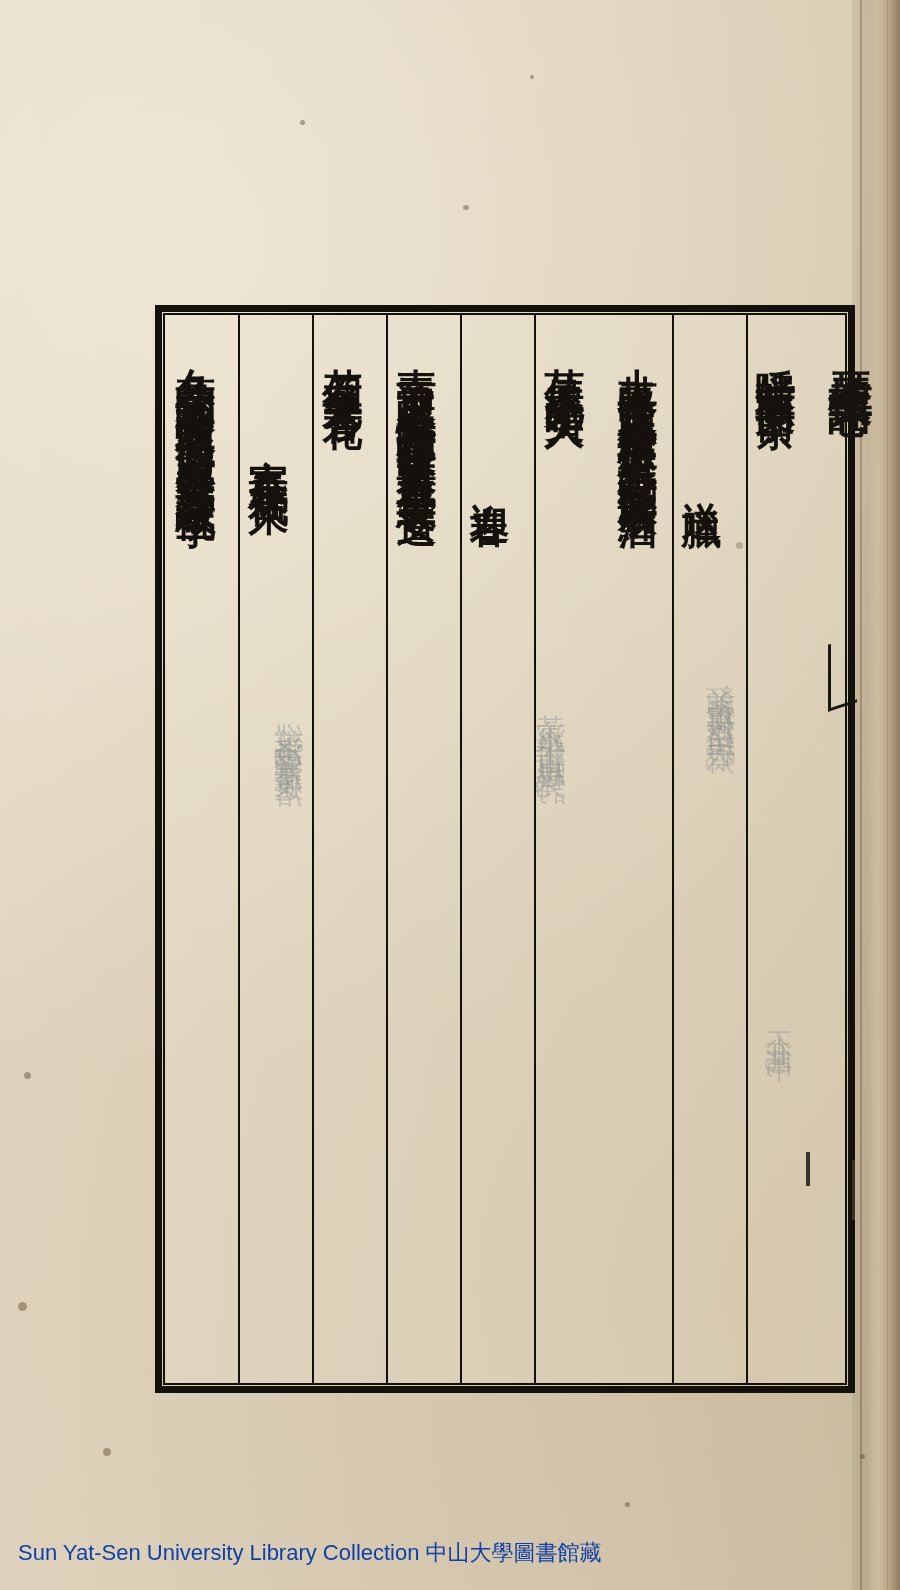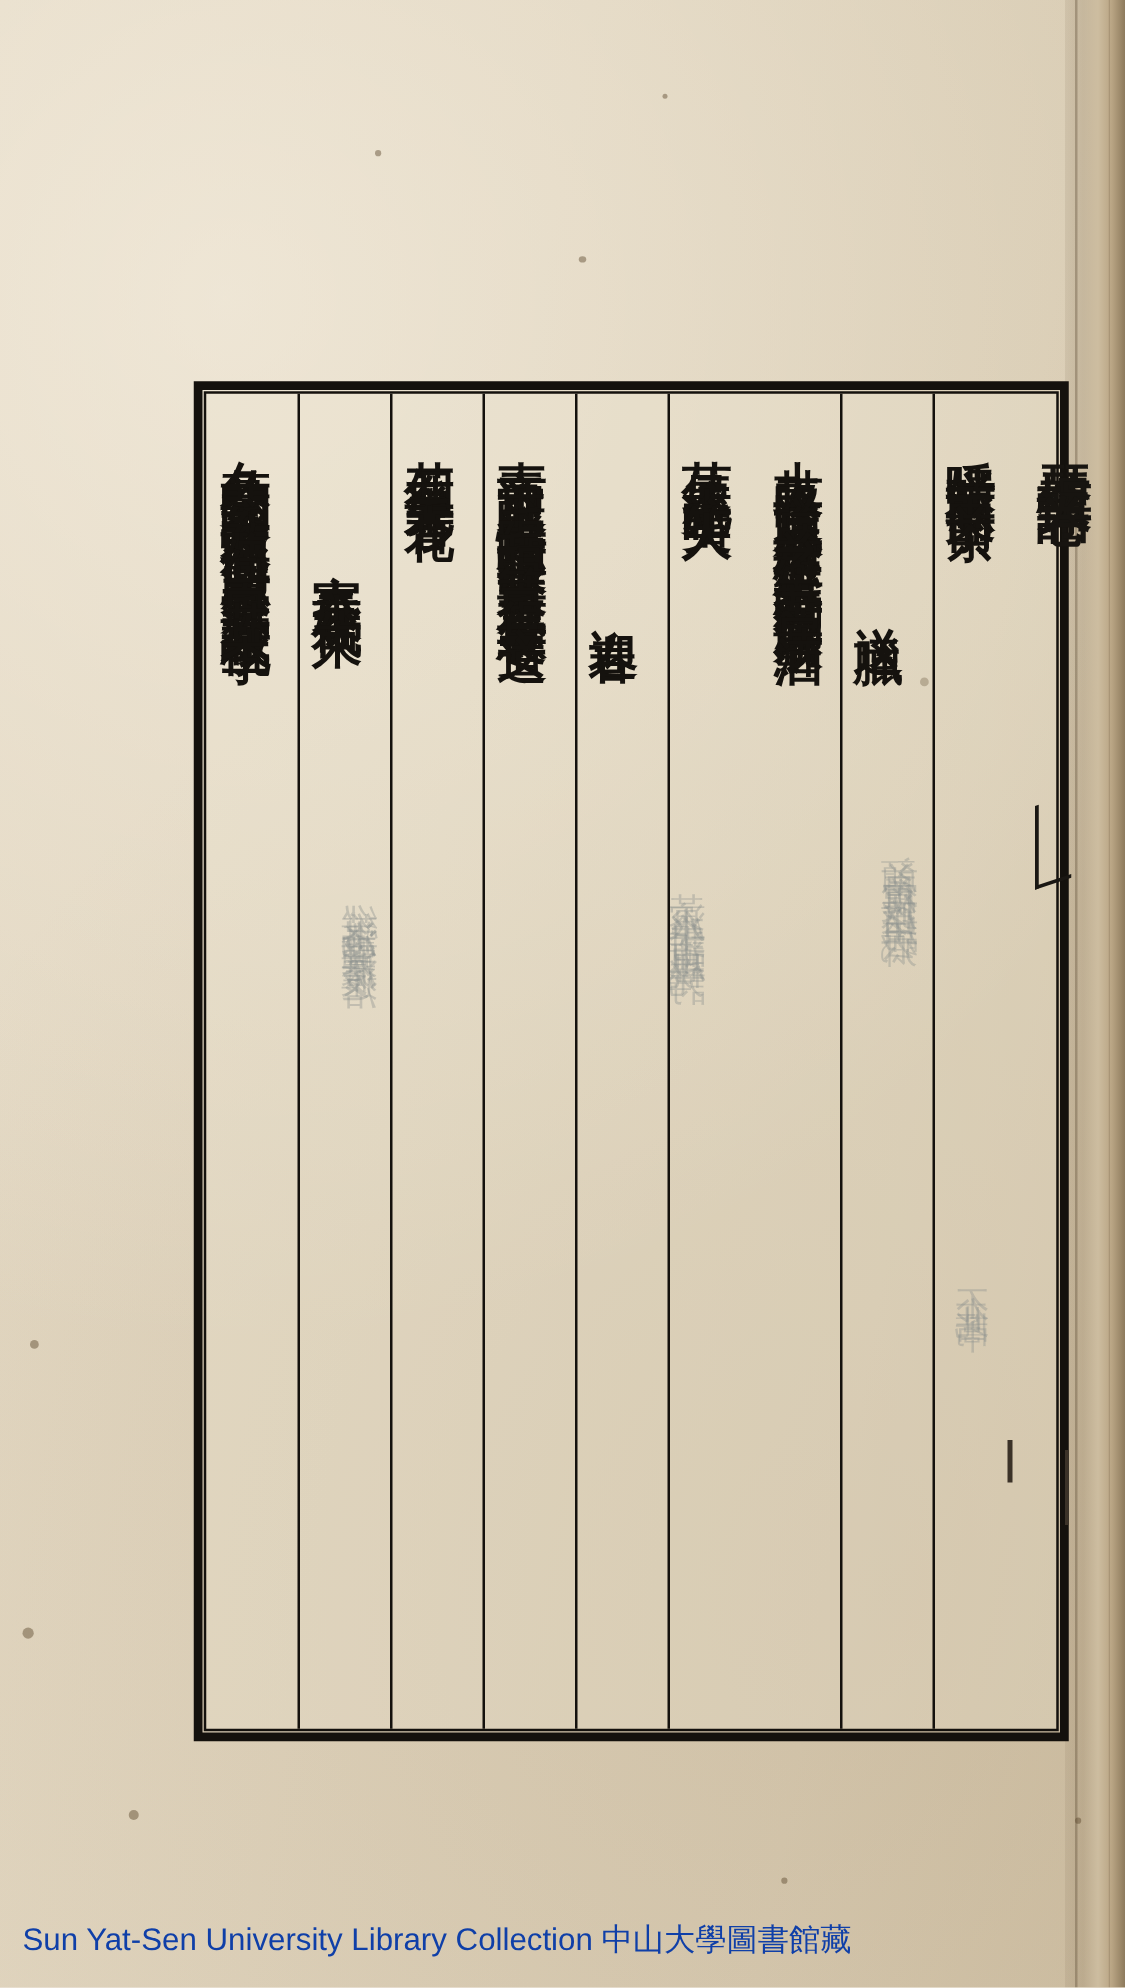--- a/index.html
+++ b/index.html
@@ -149,21 +149,21 @@
     border-radius: 50%;
     background: rgba(92,70,45,0.45);
   }
 
   
   .credit {
     position: absolute;
     left: 18px;
     bottom: 22px;
     font-family: "Liberation Sans", sans-serif;
-    font-size: 25px;
+    font-size: 22px;
     color: #0f3fa8;
     letter-spacing: 0px;
     white-space: nowrap;
   }
   .credit .cn { font-family: "DejaVu Sans", sans-serif; }
 
   
   .tick {
     position: absolute;
     background: #3b3228;

